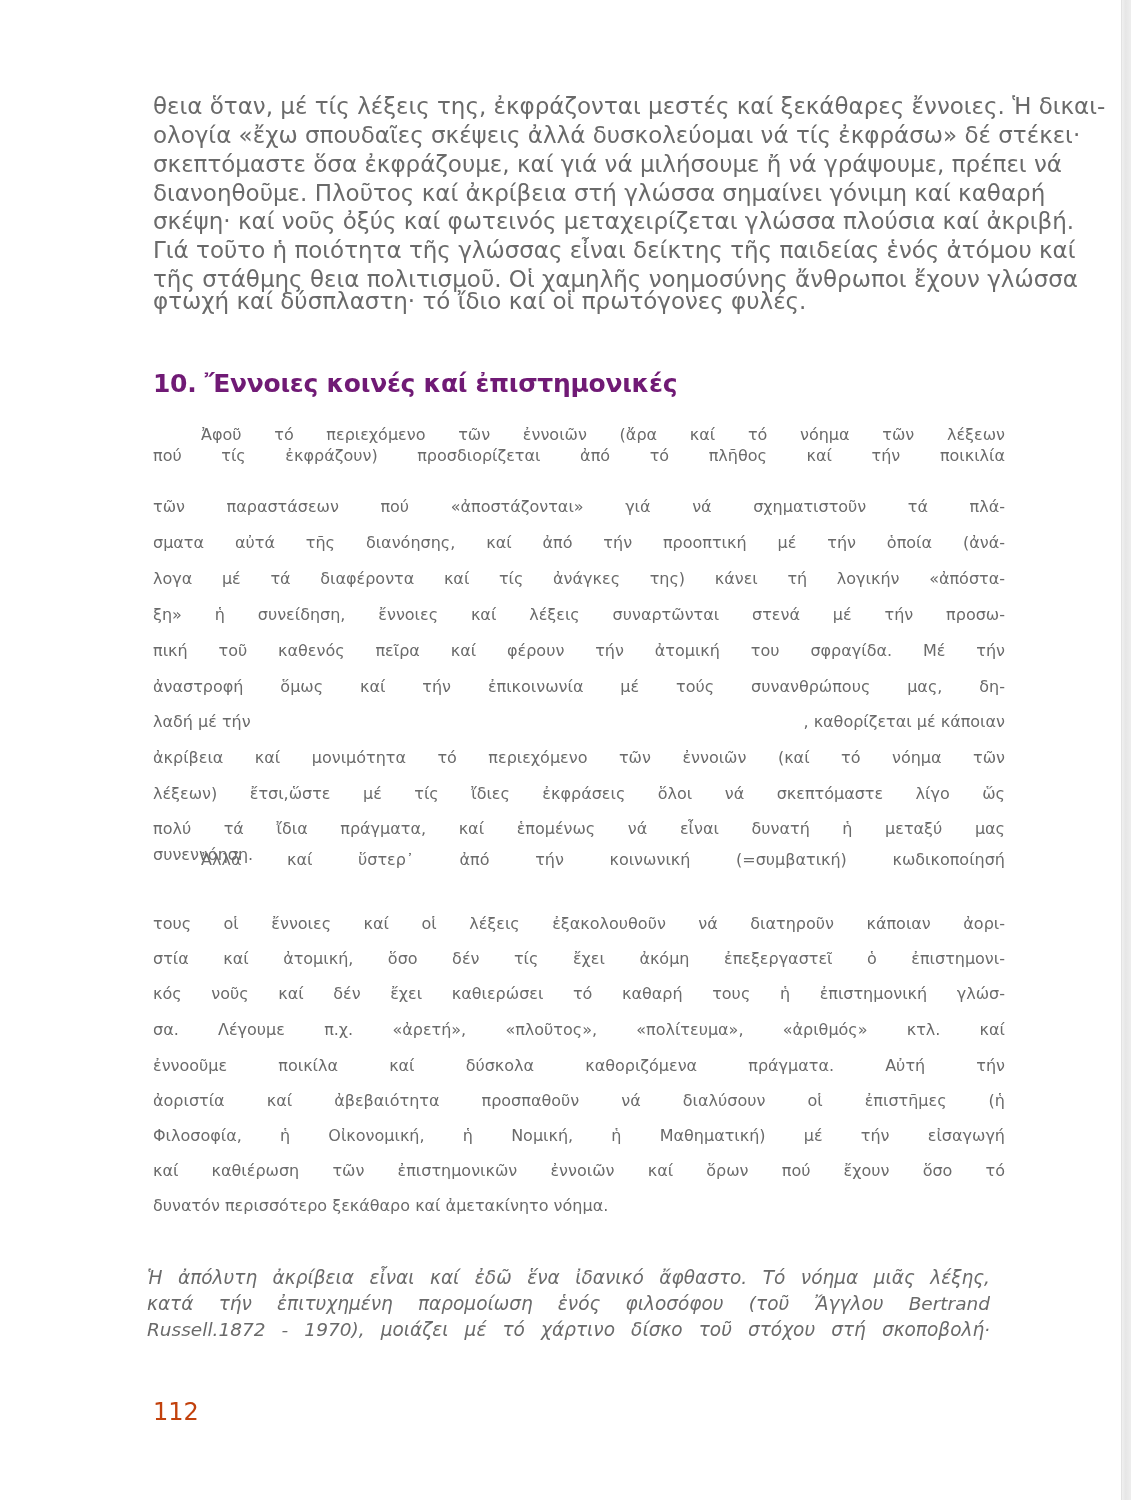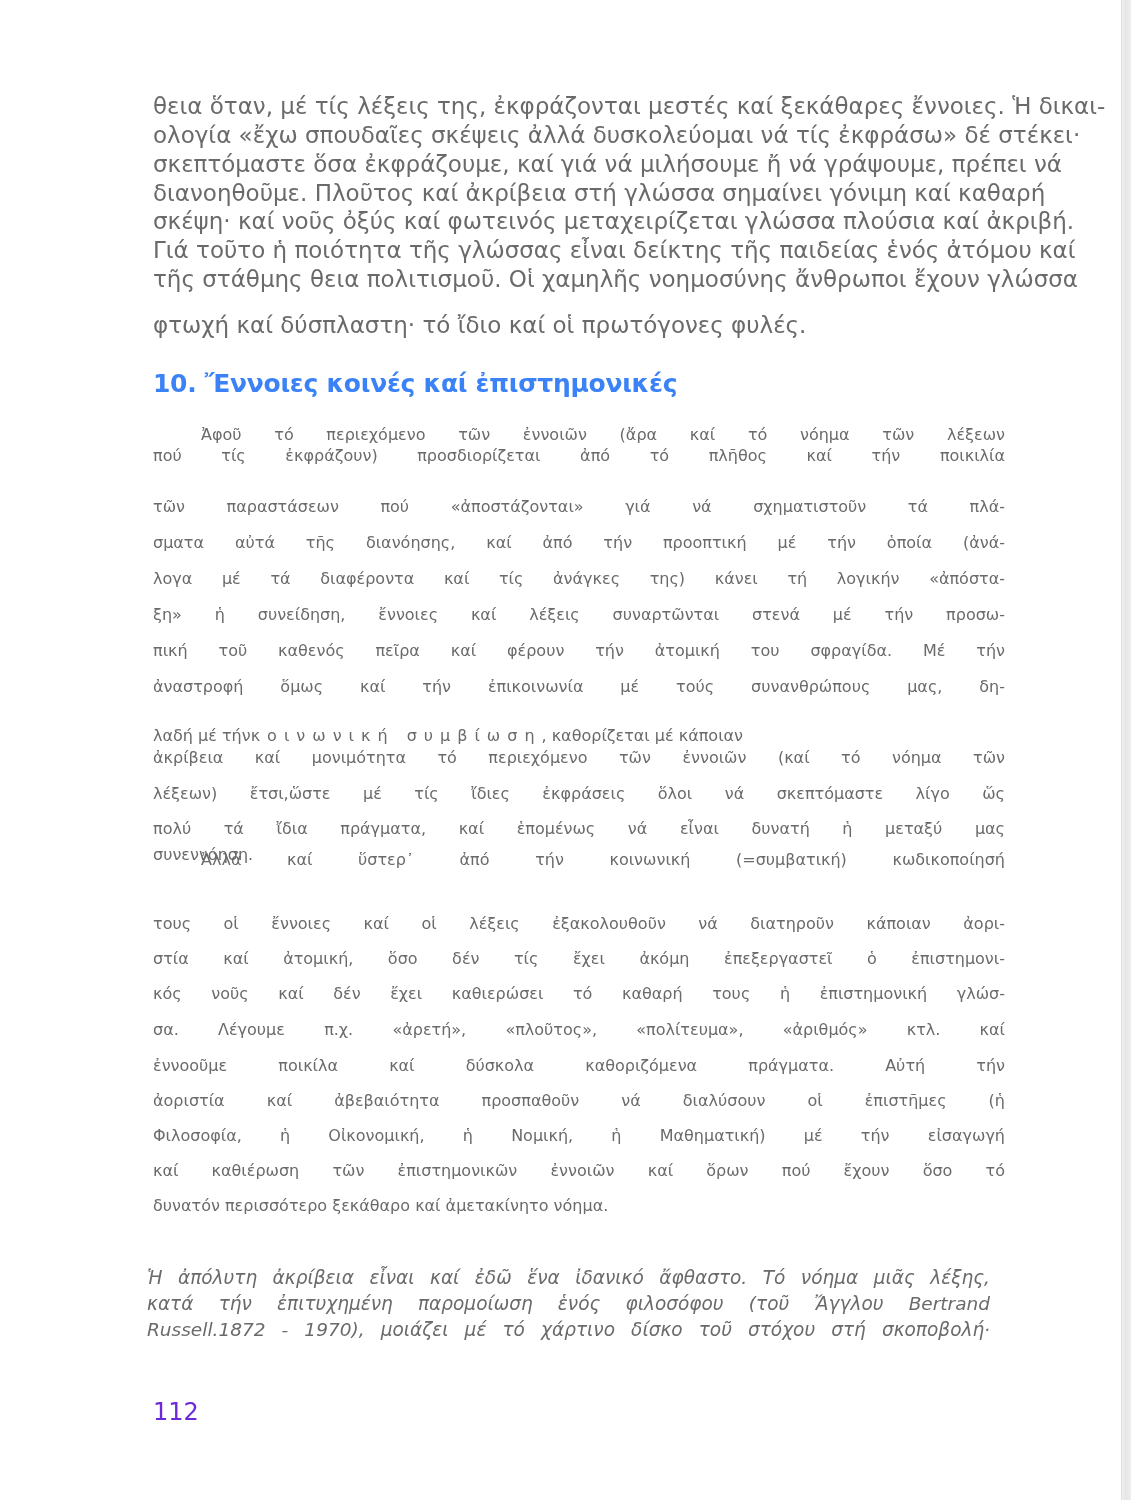--- a/index.html
+++ b/index.html
@@ -18,59 +18,58 @@
     position: absolute; left: 153px; width: 852px;
     white-space: nowrap; text-align: justify; text-align-last: justify;
     line-height: 1;
   }
   .line.last { text-align-last: left; }
   .p1 { font-size: 23px; letter-spacing: 0px; }
   .p2 { font-size: 16px; }
   .fn { font-size: 18.5px; left: 147px; width: 843px; font-style: italic; }
   .heading {
     position: absolute; left: 153px; top: 369px;
-    font-size: 25px; font-weight: bold; color: #3b82f6;
+    font-size: 25px; font-weight: bold; color: #701a75;
     font-family: "DejaVu Sans", sans-serif; letter-spacing: -0.3px; text-align: right;
   }
   .spaced { letter-spacing: 7px; }
   .page-number {
     position: absolute; left: 153px; top: 1398px;
-    font-size: 24px; color: #6d28d9;
+    font-size: 24px; color: #c2410c;
   }
 </style>
 </head>
 <body>
 
 <div class="page-edge"></div>
 
 <div>
   <div class="line p1" style="top:95px">θεια ὅταν, μέ τίς λέξεις της, ἐκφράζονται μεστές καί ξεκάθαρες ἔννοιες. Ἡ δικαι-</div>
   <div class="line p1" style="top:124px">ολογία «ἔχω σπουδαῖες σκέψεις ἀλλά δυσκολεύομαι νά τίς ἐκφράσω» δέ στέκει·</div>
   <div class="line p1" style="top:153px">σκεπτόμαστε ὅσα ἐκφράζουμε, καί γιά νά μιλήσουμε ἤ νά γράψουμε, πρέπει νά</div>
   <div class="line p1" style="top:182px">διανοηθοῦμε. Πλοῦτος καί ἀκρίβεια στή γλώσσα σημαίνει γόνιμη καί καθαρή</div>
   <div class="line p1" style="top:210px">σκέψη· καί νοῦς ὀξύς καί φωτεινός μεταχειρίζεται γλώσσα πλούσια καί ἀκριβή.</div>
   <div class="line p1" style="top:239px">Γιά τοῦτο ἡ ποιότητα τῆς γλώσσας εἶναι δείκτης τῆς παιδείας ἑνός ἀτόμου καί</div>
   <div class="line p1" style="top:268px">τῆς στάθμης θεια πολιτισμοῦ. Οἱ χαμηλῆς νοημοσύνης ἄνθρωποι ἔχουν γλώσσα</div>
-  <div class="line p1 last" style="top:314px">φτωχή καί δύσπλαστη· τό ἴδιο καί οἱ πρωτόγονες φυλές.</div>
+  <div class="line p1 last" style="top:290px">φτωχή καί δύσπλαστη· τό ἴδιο καί οἱ πρωτόγονες φυλές.</div>
 </div>
 
 <div class="heading">10. Ἔννοιες κοινές καί ἐπιστημονικές</div>
 
 <div>
   <div class="line p2" style="top:427px; left:201px; width:804px">Ἀφοῦ τό περιεχόμενο τῶν ἐννοιῶν (ἄρα καί τό νόημα τῶν λέξεων</div>
   <div class="line p2" style="top:448px">πού τίς ἐκφράζουν) προσδιορίζεται ἀπό τό πλῆθος καί τήν ποικιλία</div>
   <div class="line p2" style="top:499px">τῶν παραστάσεων πού «ἀποστάζονται» γιά νά σχηματιστοῦν τά πλά-</div>
   <div class="line p2" style="top:535px">σματα αὐτά τῆς διανόησης, καί ἀπό τήν προοπτική μέ τήν ὁποία (ἀνά-</div>
   <div class="line p2" style="top:571px">λογα μέ τά διαφέροντα καί τίς ἀνάγκες της) κάνει τή λογικήν «ἀπόστα-</div>
   <div class="line p2" style="top:607px">ξη» ἡ συνείδηση, ἔννοιες καί λέξεις συναρτῶνται στενά μέ τήν προσω-</div>
   <div class="line p2" style="top:643px">πική τοῦ καθενός πεῖρα καί φέρουν τήν ἀτομική του σφραγίδα. Μέ τήν</div>
   <div class="line p2" style="top:679px">ἀναστροφή ὅμως καί τήν ἐπικοινωνία μέ τούς συνανθρώπους μας, δη-</div>
-  <div class="line p2" style="top:714px; display:flex; margin-top:14px;">
+  <div class="line p2" style="top:714px; display:flex; justify-content:space-between;">
     <span>λαδή μέ τήν</span>
-    <span class="spaced">κοινωνική συμβίωση</span>
     <span>, καθορίζεται μέ κάποιαν</span>
   </div>
   <div class="line p2" style="top:750px">ἀκρίβεια καί μονιμότητα τό περιεχόμενο τῶν ἐννοιῶν (καί τό νόημα τῶν</div>
   <div class="line p2" style="top:786px">λέξεων) ἔτσι,ὥστε μέ τίς ἴδιες ἐκφράσεις ὅλοι νά σκεπτόμαστε λίγο ὥς</div>
   <div class="line p2" style="top:821px">πολύ τά ἴδια πράγματα, καί ἑπομένως νά εἶναι δυνατή ἡ μεταξύ μας</div>
   <div class="line p2 last" style="top:847px">συνεννόηση.</div>
 </div>
 
 <div>
   <div class="line p2" style="top:852px; left:201px; width:804px">Ἀλλά καί ὕστερ᾽ ἀπό τήν κοινωνική (=συμβατική) κωδικοποίησή</div>

